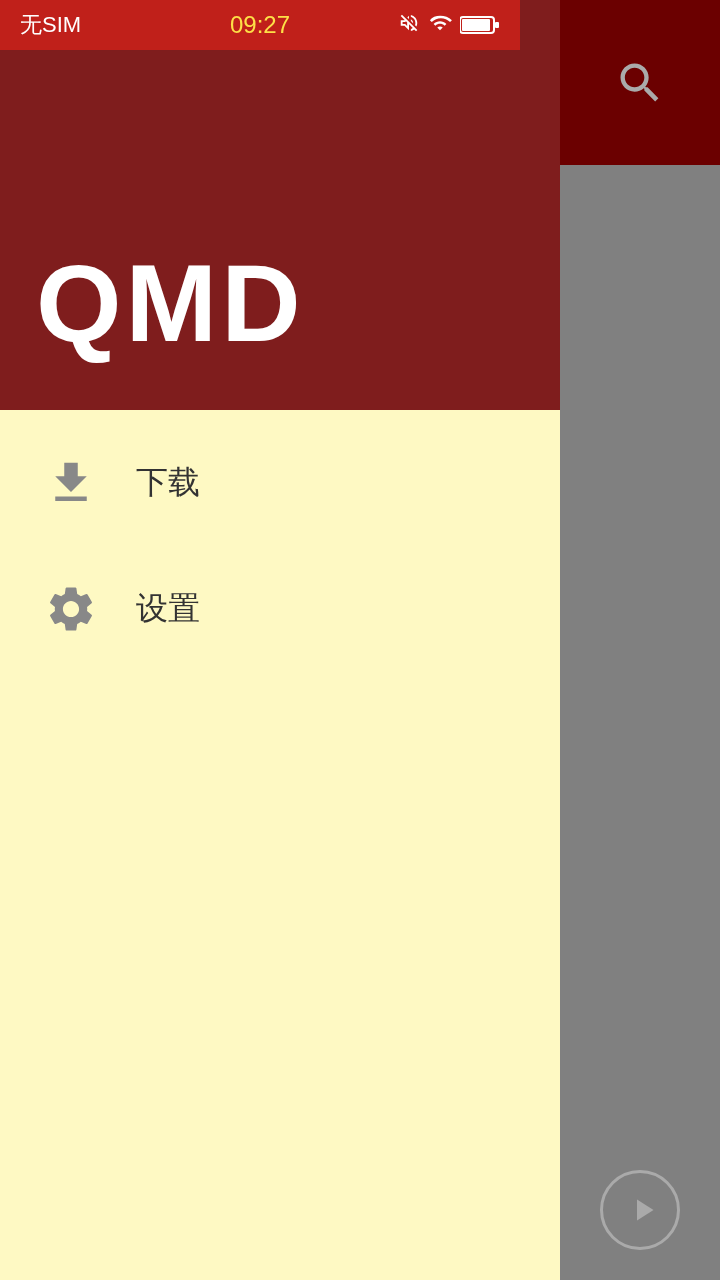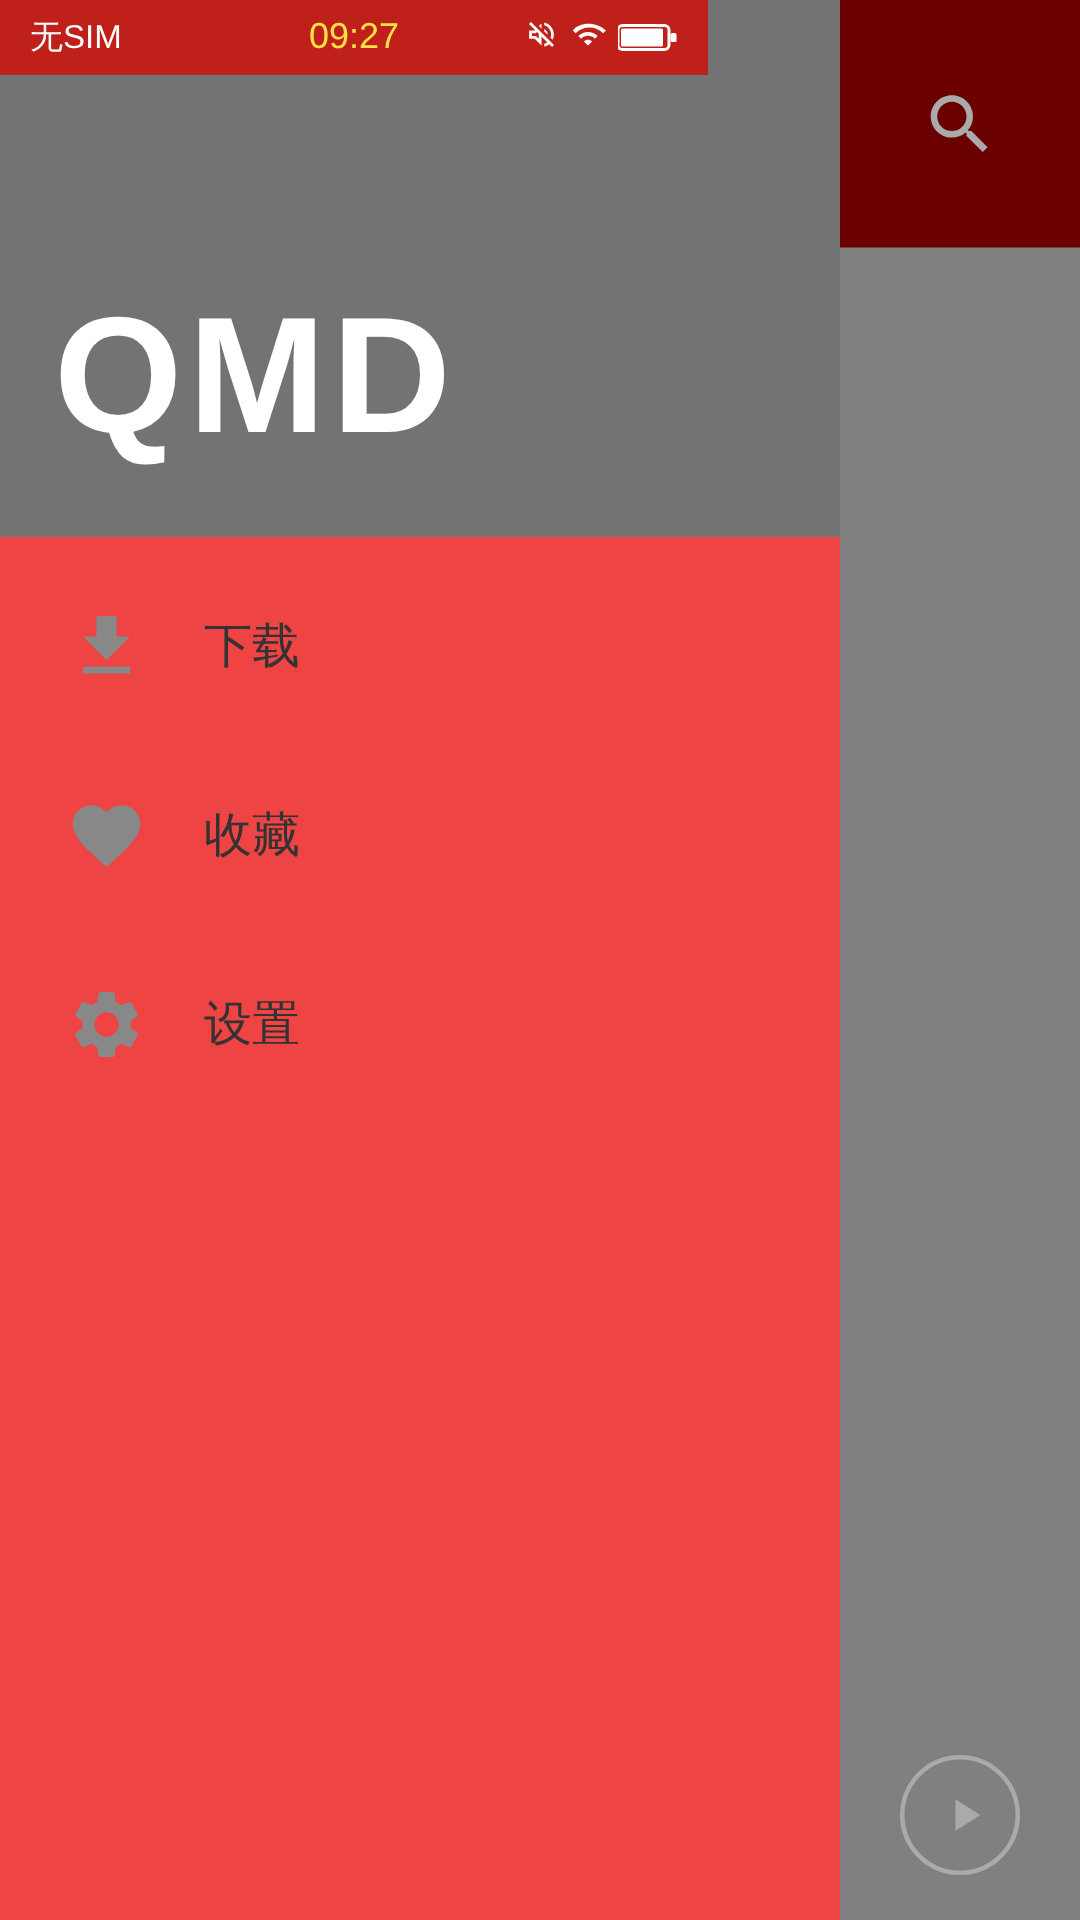--- a/index.html
+++ b/index.html
@@ -11,21 +11,21 @@
       overflow: hidden;
       font-family: 'Arial', sans-serif;
       background: #808080;
       position: relative;
     }
 
     
     .status-bar {
       position: absolute;
       top: 0; left: 0;
-      width: 472px;
+      width: 520px;
       height: 50px;
       background: #c0201a;
       display: flex;
       align-items: center;
       justify-content: space-between;
       padding: 0 20px;
       z-index: 10;
     }
 
     .status-bar-left {
@@ -62,24 +62,24 @@
       width: 560px;
       height: 1280px;
       background: #f5f5f5;
       display: flex;
       flex-direction: column;
       z-index: 5;
     }
 
     
     .app-header {
-      background: #737373;
+      background: #7f1d1d;
       padding: 50px 36px 36px 36px;
       flex-shrink: 0;
-      height: 358px;
+      height: 410px;
       display: flex;
       flex-direction: column;
       justify-content: flex-end;
     }
 
     .app-title {
       font-size: 110px;
       font-weight: bold;
       color: white;
       letter-spacing: 4px;
@@ -89,21 +89,21 @@
 
     .app-subtitle {
       font-size: 26px;
       color: rgba(255,255,255,0.92);
       font-weight: 400;
     }
 
     
     .menu-list {
       flex: 1;
-      background: #ef4444;
+      background: #fef9c3;
       padding: 10px 0;
     }
 
     .menu-item {
       display: flex;
       align-items: center;
       padding: 28px 36px;
       cursor: pointer;
       transition: background 0.2s;
     }
@@ -240,28 +240,20 @@
 
     <div class="menu-item">
       <div class="menu-icon">
         <svg viewBox="0 0 24 24">
           <path d="M19 9h-4V3H9v6H5l7 7 7-7zM5 18v2h14v-2H5z"></path>
         </svg>
       </div>
       <span class="menu-label">下载</span>
     </div>
 
-    <div class="menu-item">
-      <div class="menu-icon">
-        <svg viewBox="0 0 24 24">
-          <path d="M12 21.35l-1.45-1.32C5.4 15.36 2 12.28 2 8.5 2 5.42 4.42 3 7.5 3c1.74 0 3.41.81 4.5 2.09C13.09 3.81 14.76 3 16.5 3 19.58 3 22 5.42 22 8.5c0 3.78-3.4 6.86-8.55 11.54L12 21.35z"></path>
-        </svg>
-      </div>
-      <span class="menu-label">收藏</span>
-    </div>
 
     <div class="menu-item">
       <div class="menu-icon">
         <svg viewBox="0 0 24 24">
           <path d="M19.14,12.94c0.04-0.3,0.06-0.61,0.06-0.94c0-0.32-0.02-0.64-0.07-0.94l2.03-1.58c0.18-0.14,0.23-0.41,0.12-0.61 l-1.92-3.32c-0.12-0.22-0.37-0.29-0.59-0.22l-2.39,0.96c-0.5-0.38-1.03-0.7-1.62-0.94L14.4,2.81c-0.04-0.24-0.24-0.41-0.48-0.41 h-3.84c-0.24,0-0.43,0.17-0.47,0.41L9.25,5.35C8.66,5.59,8.12,5.92,7.63,6.29L5.24,5.33c-0.22-0.08-0.47,0-0.59,0.22L2.74,8.87 C2.62,9.08,2.66,9.34,2.86,9.48l2.03,1.58C4.84,11.36,4.8,11.69,4.8,12s0.02,0.64,0.07,0.94l-2.03,1.58 c-0.18,0.14-0.23,0.41-0.12,0.61l1.92,3.32c0.12,0.22,0.37,0.29,0.59,0.22l2.39-0.96c0.5,0.38,1.03,0.7,1.62,0.94l0.36,2.54 c0.05,0.24,0.24,0.41,0.48,0.41h3.84c0.24,0,0.44-0.17,0.47-0.41l0.36-2.54c0.59-0.24,1.13-0.56,1.62-0.94l2.39,0.96 c0.22,0.08,0.47,0,0.59-0.22l1.92-3.32c0.12-0.22,0.07-0.47-0.12-0.61L19.14,12.94z M12,15.6c-1.98,0-3.6-1.62-3.6-3.6 s1.62-3.6,3.6-3.6s3.6,1.62,3.6,3.6S13.98,15.6,12,15.6z"></path>
         </svg>
       </div>
       <span class="menu-label">设置</span>
     </div>
 

